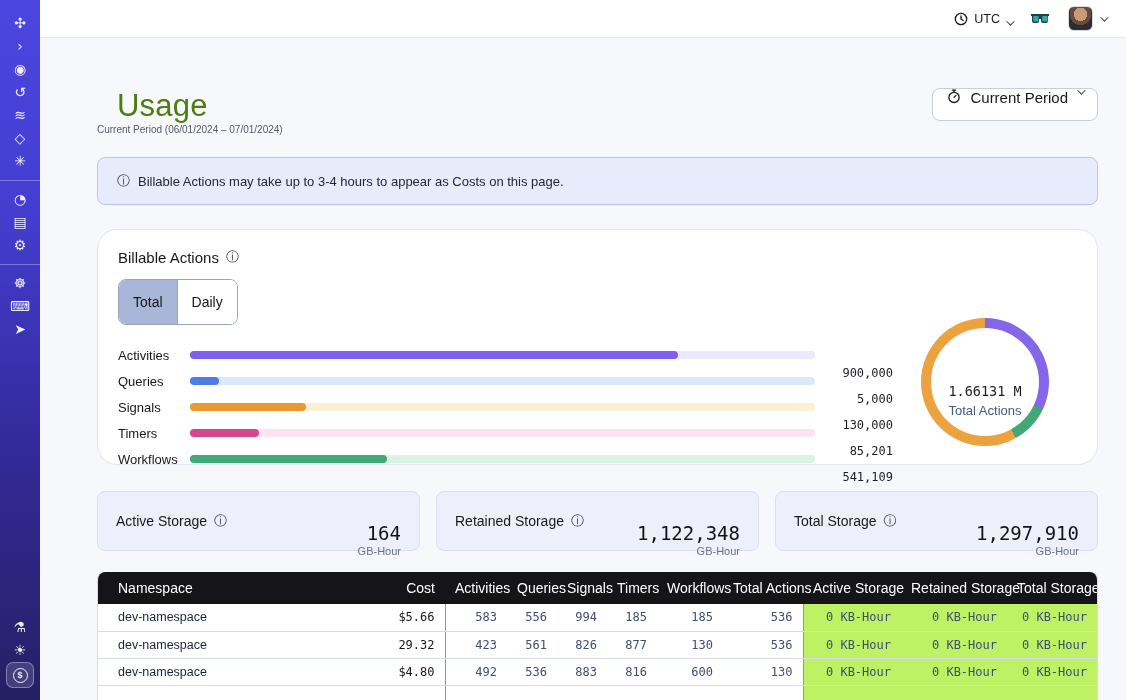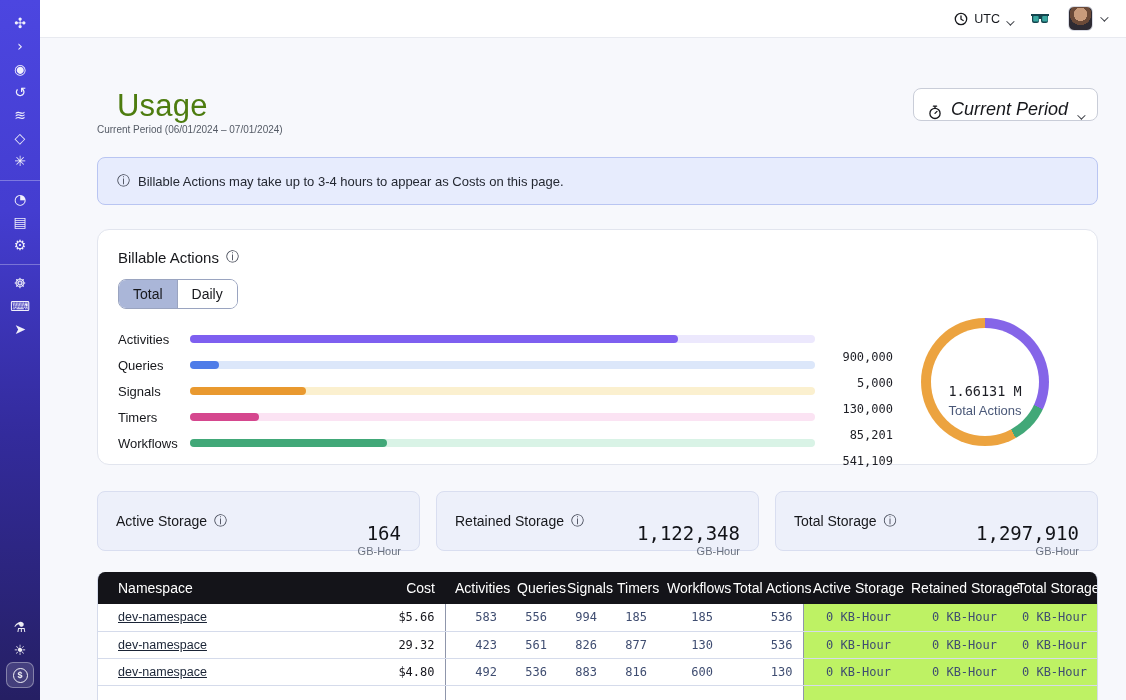--- a/index.html
+++ b/index.html
@@ -26,33 +26,33 @@
   .tz { display:flex; align-items:flex-end; gap:6px; font-size:12.5px; font-weight:500; cursor:pointer; }
   .chev { width:6px; height:6px; border-right:1.5px solid #3c3f46; border-bottom:1.5px solid #3c3f46; transform:rotate(45deg) translateY(-2px); display:inline-block; }
   .avatar-group { display:flex; align-items:center; gap:7px; cursor:pointer; }
   .avatar { width:25px; height:25px; border-radius:6px; background:radial-gradient(circle at 50% 32%, #c89b7b 0 34%, #6b4a38 35% 55%, #2e2b33 56% 100%); border:1px solid #d9dbe4; }
 
   .content { padding:50px 30px 0 57px; overflow:hidden; }
 
   .page-head { display:flex; justify-content:space-between; align-items:flex-start; }
   .page-title { font-size:31px; font-weight:500; letter-spacing:.2px; color:#4d7c0f;margin-left:20px; }
   .page-sub { font-size:10px; color:#555b66; }
-  .period-btn { background:#fff; border:1px solid #c9cdd8; border-radius:8px; height:33px; padding:0 14px; display:flex; align-items:flex-end; gap:9px;
-    font-size:18px; font-weight:500; color:#17181c; cursor:pointer;font-style:italic; }
+  .period-btn { background:#fff; border:1px solid #c9cdd8; border-radius:8px; height:33px; padding:0 14px; display:flex; align-items:flex-start; gap:9px;
+    font-size:15px; font-weight:500; color:#17181c; cursor:pointer; }
 
   .banner { margin-top:22px; background:#e7ecfd; border:1px solid #b9c5f2; border-radius:8px; height:48px; display:flex; align-items:center;
     gap:8px; padding:0 19px; font-size:13px; color:#242832; }
   .info-glyph { font-size:13px; color:#3d4250; font-family:"DejaVu Sans",sans-serif; cursor:pointer; }
 
   
-  .card { margin-top:24px; background:#fff; border:1px solid #e2e5ee; border-radius:12px; padding:18px 20px 16px 20px; height:236px; display:flex; }
+  .card { margin-top:24px; background:#fff; border:1px solid #e2e5ee; border-radius:20px; padding:18px 20px 16px 20px; height:236px; display:flex; }
   .card-left { flex:1; min-width:0; }
   .card-title { font-size:15px; font-weight:500; display:flex; align-items:center; gap:7px; color:#17181c; }
   .seg { display:inline-flex; margin-top:13px; border:1px solid #9aa4c0; border-radius:8px; overflow:hidden; }
-  .seg button { font-size:14px; padding:6px 14px; border:none; background:#fff; color:#17181c; cursor:pointer; font-family:inherit; }
+  .seg button { font-size:14px; padding:14px 14px; border:none; background:#fff; color:#17181c; cursor:pointer; font-family:inherit; }
   .seg button.sel { background:#aab6d8; }
   .seg button + button { border-left:1px solid #9aa4c0; }
 
   .bars { margin-top:17px; }
   .bar-row { display:flex; align-items:center; height:26px; }
   .bar-label { width:72px; font-size:13px; color:#17181c; flex:0 0 72px; }
   .bar-track { flex:1; height:8px; border-radius:4px; position:relative; }
   .bar-fill { height:8px; border-radius:4px; position:absolute; left:0; top:0; }
   .bar-value { width:78px; flex:0 0 78px; text-align:right; font-size:12px; color:#1c1d24; }
 
@@ -74,21 +74,21 @@
   
   .tbl-wrap { margin-top:21px; border-radius:8px 8px 0 0; overflow:hidden; border-left:1px solid #d5dbeb; border-right:1px solid #d5dbeb; }
   table { width:100%; border-collapse:collapse; table-layout:fixed; }
   thead th { background:#141419; color:#fff; font-size:14px; font-weight:500; height:32px; text-align:right; padding:0 10px; white-space:nowrap; }
   thead th:first-child { text-align:left; padding-left:20px; }
   tbody td { height:27px; background:#fff; border-bottom:1px solid #d5dbeb; font-size:12px; text-align:right; padding:0 10px; color:#3f4d71; white-space:nowrap; }
   tbody td:first-child { text-align:left; padding-left:20px; }
   td.sep, th.sep { border-left:1px solid #8f96ab; }
   td.stor { background:#bef264; }
   td.cost { color:#16161d; }
-  .ns-link { color:#1a2436; text-decoration:underline; cursor:pointer; font-size:12.5px;margin-top:20px; }
+  .ns-link { color:#1a2436; cursor:pointer; font-size:12.5px;margin-top:20px; }
 
   
   .svg-ic { display:inline-flex; }
 </style>
 </head>
 <body>
 
 <nav class="sidebar">
   <div class="sb-item">
       <span class="sb-icon">✣</span>

